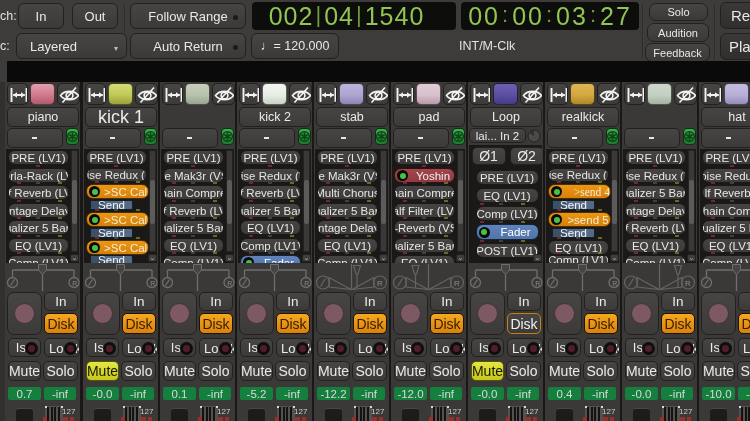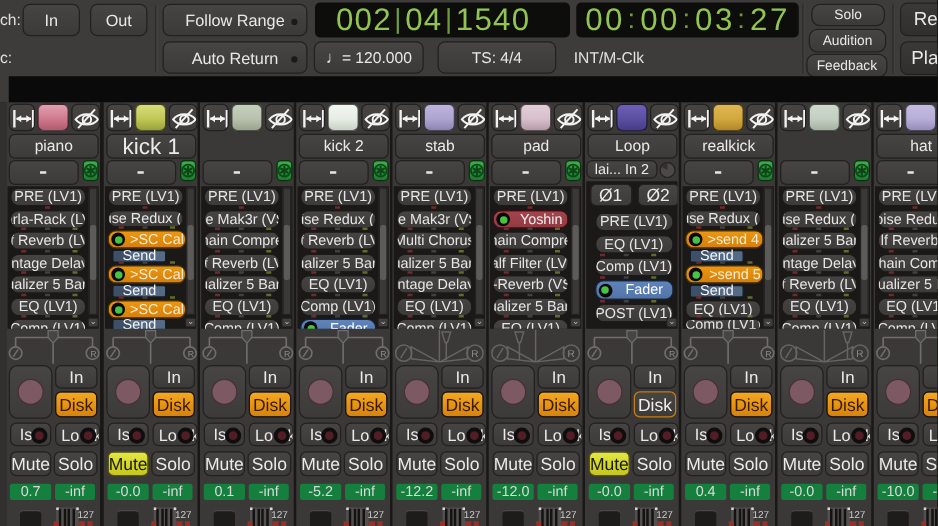--- a/index.html
+++ b/index.html
@@ -41,24 +41,24 @@
 svg{position:absolute;overflow:visible;}
 </style></head><body>
 <div id="app">
 <div class="abs" style="left:0;top:9px;font-size:12.5px;color:#e0e0e0;">ch:</div>
 <div class="abs" style="left:0;top:39px;font-size:12.5px;color:#e0e0e0;">c:</div>
 <div class="btn" style="left:18px;top:3px;width:46px;height:26px;">In</div>
 <div class="btn" style="left:72px;top:3px;width:46px;height:26px;">Out</div>
 <div class="sep" style="left:124px;top:4px;height:54px;"></div>
 <div class="btn" style="left:130px;top:3px;width:116px;height:26px;">Follow Range<span style="position:absolute;right:7px;top:11px;width:5px;height:5px;border-radius:50%;background:#1a1a1a;"></span></div>
 <div class="btn" style="left:130px;top:33px;width:116px;height:26px;">Auto Return<span style="position:absolute;right:7px;top:11px;width:5px;height:5px;border-radius:50%;background:#1a1a1a;"></span></div>
+<div class="btn" style="left:16px;top:33px;width:111px;height:26px;font-size:13px;justify-content:flex-start;padding-left:13px;">Layered<span style="position:absolute;right:8px;top:10px;font-size:8px;color:#bbb;">▾</span></div>
 <div class="clock" style="left:252px;top:2px;width:204px;height:28px;padding-right:15px;">002<span class="p">|</span>04<span class="p">|</span>1540</div>
 <div class="clock" style="left:461px;top:2px;width:178px;height:28px;font-size:25px;letter-spacing:2px;">00<span class="p">:</span>00<span class="p">:</span>03<span class="p">:</span>27</div>
 <div class="btn" style="left:251px;top:33px;width:88px;height:26px;font-size:12.5px;"><span style="font-size:13px;position:relative;top:-1px;">♩</span>= 120.000</div>
-<div class="btn" style="left:350px;top:33px;width:95px;height:26px;font-size:12.5px;">TS: 4/4</div>
 <div class="abs" style="left:459px;top:39px;font-size:12.5px;color:#e2e2e2;">INT/M-Clk</div>
 <div class="sep" style="left:642px;top:3px;height:56px;"></div>
 <div class="btn" style="left:649px;top:3px;width:59px;height:18px;font-size:11px;border-radius:7px;">Solo</div>
 <div class="btn" style="left:647px;top:23px;width:62px;height:19px;font-size:11px;border-radius:7px;">Audition</div>
 <div class="btn" style="left:645px;top:43px;width:65px;height:19px;font-size:11px;border-radius:7px;">Feedback</div>
 <div class="sep" style="left:714px;top:3px;height:56px;"></div>
 <div class="btn" style="left:720px;top:2px;width:42px;height:27px;font-size:15px;justify-content:flex-start;padding-left:10px;background:linear-gradient(180deg,#3b3937,#312f2d);">Rec</div>
 <div class="btn" style="left:720px;top:33px;width:42px;height:27px;font-size:15px;justify-content:flex-start;padding-left:8px;background:linear-gradient(180deg,#3b3937,#312f2d);">Play</div>
 <div class="abs" style="left:7px;top:61px;width:743px;height:21px;background:#0a0a0a;"></div>
 <div class="abs" style="left:0;top:82px;width:750px;height:339px;background:#191817;"></div>
@@ -880,21 +880,21 @@
           </g>
         </svg>
       </div>
 <div class="abs" style="left:1px;top:67px;width:73px;height:114px;background:#1a1917;overflow:hidden;">
 <div class="prow" style="top:1px;height:15px;">PRE (LV1)</div>
 <div class="prow" style="top:19px;height:14px;">oise Redux (V</div>
 <div class="prow orow" style="top:35px;height:15px;justify-content:flex-start;padding-left:2px;width:63px;">
           <span class="led">
             <i></i>
           </span>
-          <span style="flex:1;text-align:left;">&gt;send 4</span>
+          <span style="flex:1;text-align:right;font-family:Liberation Serif, serif;">&gt;send 4</span>
         </div>
 <div class="dash" style="left:11px;top:32px;background:#812e2e;"></div>
 <div class="dash" style="left:30px;top:32px;background:#4a4846;"></div>
 <div class="dash" style="left:52px;top:32px;background:#6e7a30;"></div>
 <div class="send" style="top:51px;">
           <b></b>
           <span>Send</span>
         </div>
 <div class="prow orow" style="top:63px;height:15px;justify-content:flex-start;padding-left:2px;width:63px;">
           <span class="led">

